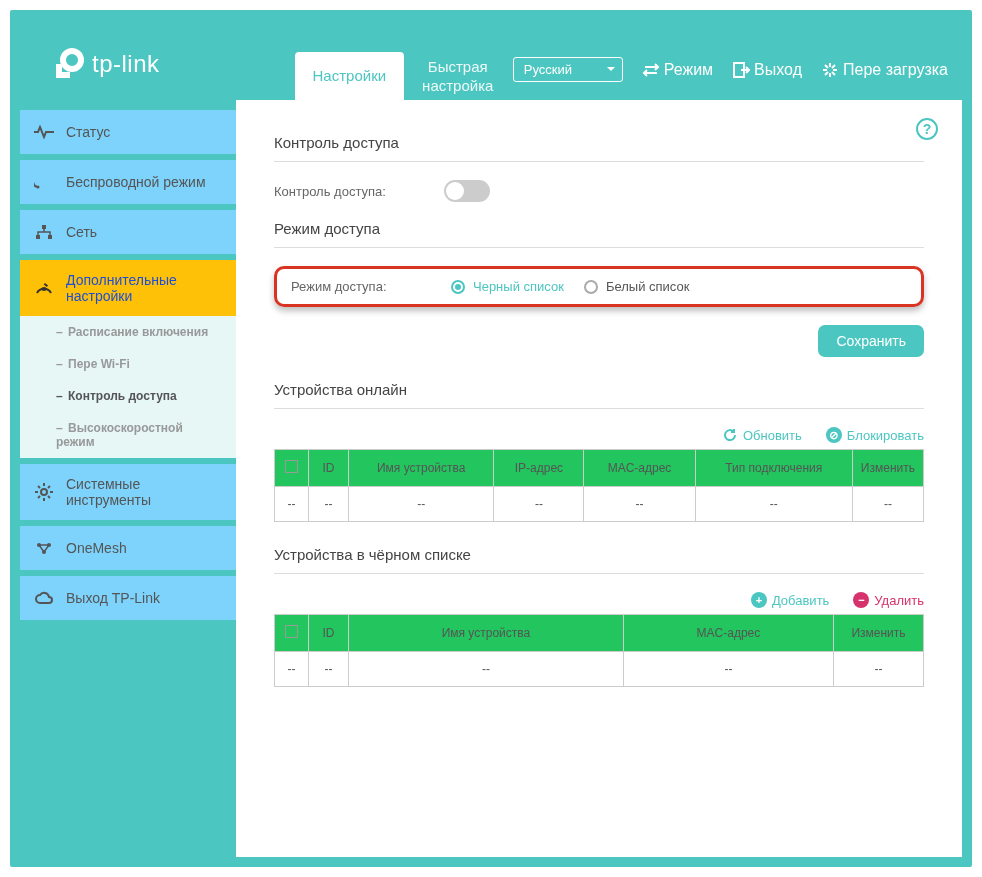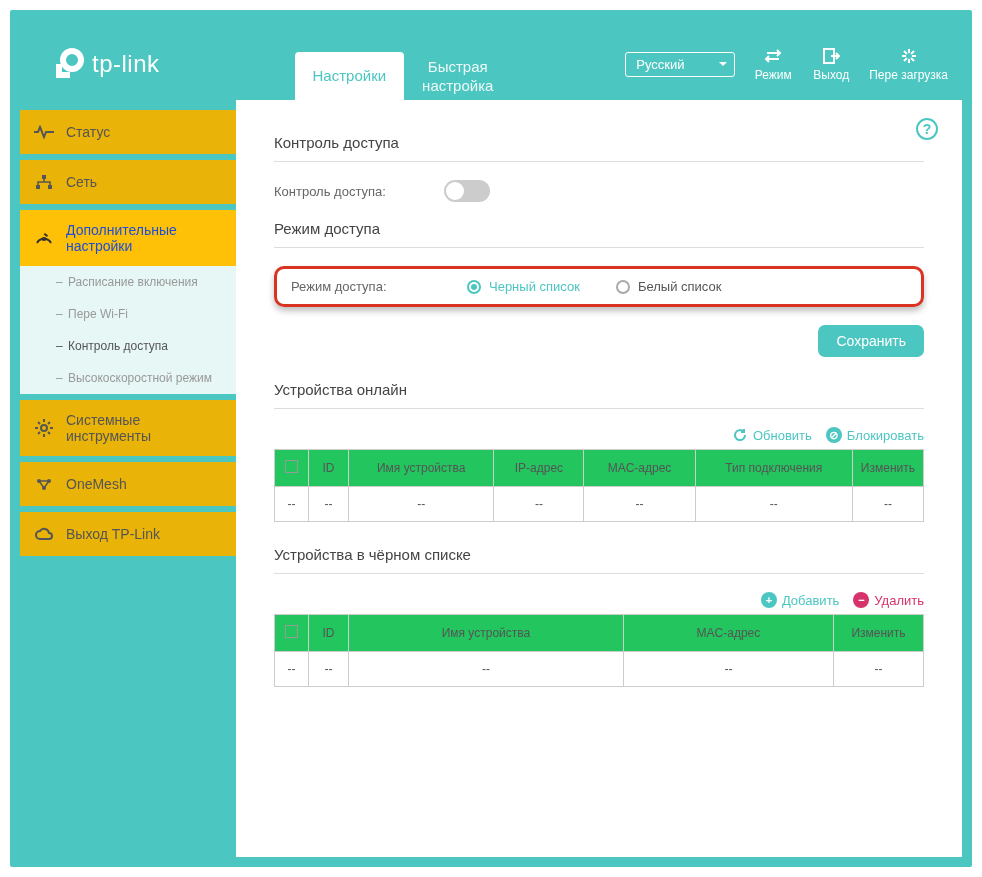--- a/index.html
+++ b/index.html
@@ -78,45 +78,45 @@
   }
   .lang-select::after {
     content: "";
     position: absolute;
     right: 7px; top: 9px;
     border: 4px solid transparent;
     border-top-color: #fff;
   }
   .hbtn {
     display: flex;
-    flex-direction: column;
+    flex-direction: row;
     align-items: center;
     color: #fff;
-    font-size: 12px;
+    font-size: 16px;
     gap: 3px;
     cursor: pointer;
     min-width: 40px;
   }
   .hbtn svg { stroke: #fff; fill: none; }
 
   
   .body {
     display: flex;
     flex: 1;
     min-height: 0;
   }
   .sidebar {
     width: 226px;
     padding: 10px 0 10px 10px;
     display: flex;
     flex-direction: column;
     gap: 6px;
   }
   .sb-item {
-    background: #eab308;
+    background: #7dd3fc;
     display: flex;
     align-items: center;
     padding: 12px 14px;
     font-size: 14px;
     color: #555;
     cursor: pointer;
     gap: 12px;
   }
   .sb-item.active {
     background: #ffc107;
@@ -126,20 +126,21 @@
   .sb-sub {
     background: #e6f7f6;
     display: flex;
     flex-direction: column;
   }
   .sb-sub-item {
     padding: 9px 14px 9px 36px;
     font-size: 12px;
     color: #999;
     cursor: pointer;
+    font-weight: bold;
   }
   .sb-sub-item.active { color: #555; }
   .sb-sub-item::before { content: "– "; margin-right: 2px; }
 
   
   .main {
     flex: 1;
     background: #fff;
     margin: 0 10px 10px 0;
     padding: 22px 38px;
@@ -193,21 +194,21 @@
     background:#fff;
     border-radius:50%;
   }
   
   .access-mode-box {
     border: 3px solid #d93322;
     border-radius: 10px;
     padding: 10px 14px;
     display: flex;
     align-items: center;
-    gap: 36px;
+    gap: 20px;
     margin-bottom: 18px;
     box-shadow: 0 4px 6px rgba(0,0,0,0.25);
   }
   .radio-opt {
     display: flex;
     align-items: center;
     gap: 8px;
     font-size: 13px;
     cursor: pointer;
   }
@@ -227,21 +228,21 @@
     background: #4cc6c1;
     color: #fff;
     border: none;
     padding: 8px 18px;
     font-size: 14px;
     border-radius: 7px;
     cursor: pointer;
   }
   
   .table-actions {
-    display:flex; justify-content:flex-end; gap: 14px;
+    display:flex; justify-content:flex-end; gap: 24px;
     margin-bottom: 6px;
   }
   .table-actions .act {
     display:flex; align-items:center; gap:5px;
     font-size: 13px; cursor:pointer;
   }
   .act-teal { color:#4cc6c1; }
   .act-red  { color:#d6336c; }
   .act .ico {
     width:16px; height:16px; border-radius:50%;
@@ -329,20 +330,29 @@
     <div class="sidebar">
       <div class="sb-item">
         <span class="sb-icon">
           <svg width="20" height="14" viewBox="0 0 20 14">
               <polyline points="0,7 4,7 6,2 10,12 12,7 20,7" fill="none" stroke="#555" stroke-width="2"></polyline>
             </svg>
         </span>
         <span>Статус</span>
       </div>
 
+      <div class="sb-item">
+        <span class="sb-icon">
+          <svg width="20" height="16" viewBox="0 0 20 16">
+              <path d="M3 13 a10 10 0 0 1 0 -10 M3 13 a6 6 0 0 1 0 -6 M3 13 a2 2 0 0 1 0 -2" fill="none" stroke="#555" stroke-width="2" transform="rotate(-40 3 13)"></path>
+              <circle cx="4" cy="13" r="1.5" fill="#555"></circle>
+            </svg>
+        </span>
+        <span>Беспроводной режим</span>
+      </div>
 
       <div class="sb-item">
         <span class="sb-icon">
           <svg width="20" height="16" viewBox="0 0 20 16">
               <rect x="8" y="1" width="4" height="4" fill="#555"></rect>
               <rect x="2" y="11" width="4" height="4" fill="#555"></rect>
               <rect x="14" y="11" width="4" height="4" fill="#555"></rect>
               <path d="M10 5 v3 M4 11 v-3 h12 v3" fill="none" stroke="#555" stroke-width="1.5"></path>
             </svg>
         </span>

